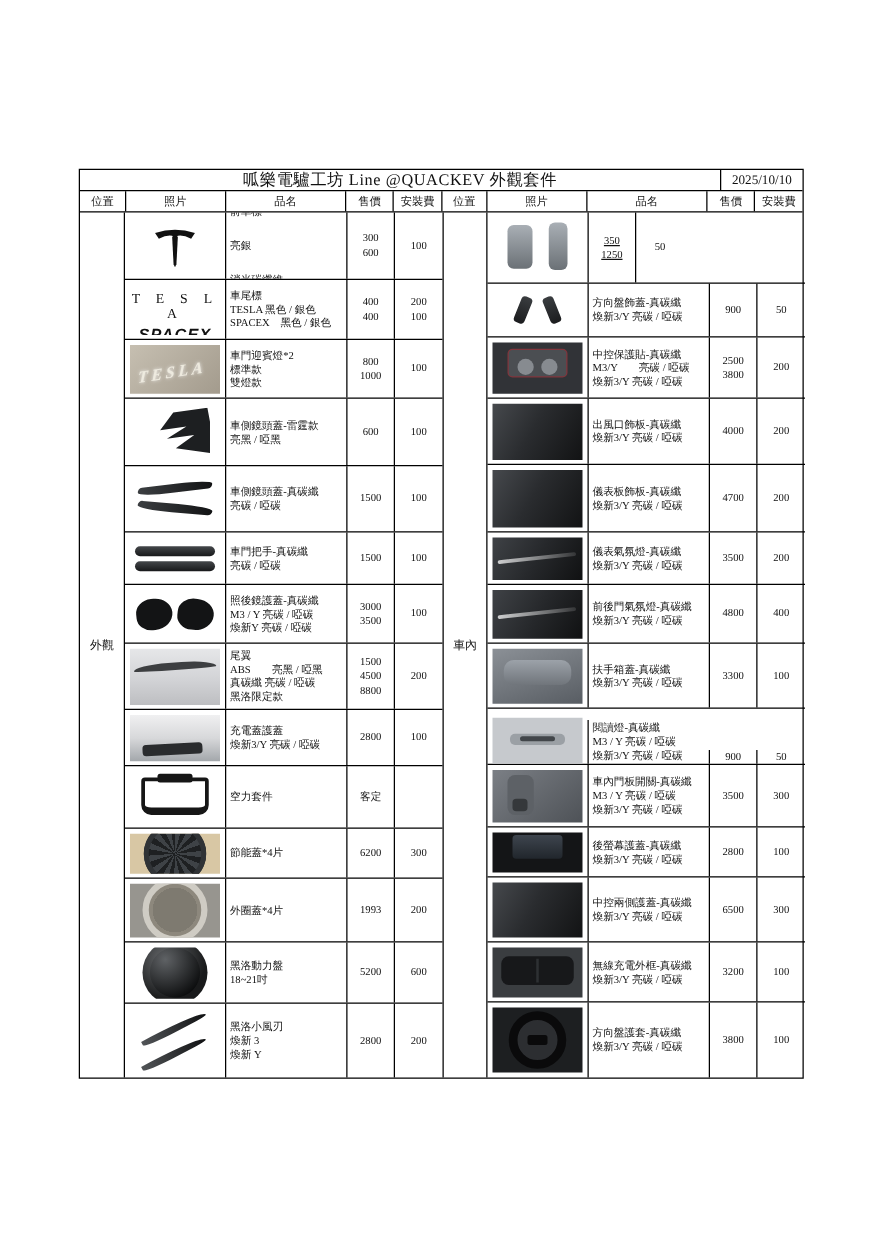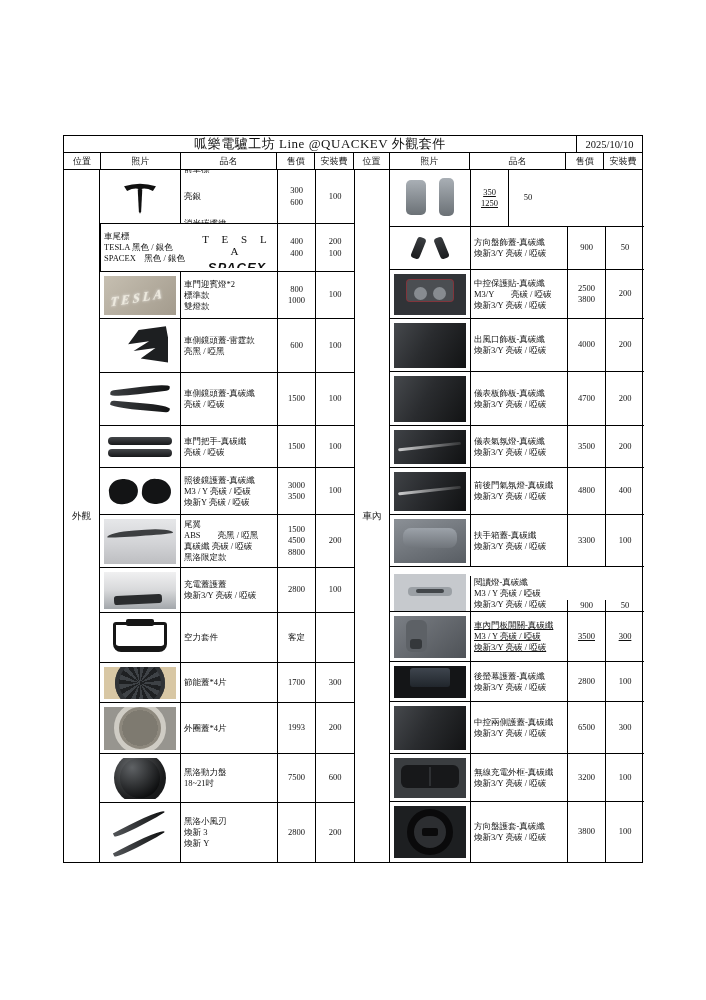--- a/index.html
+++ b/index.html
@@ -138,30 +138,30 @@
               </div>
     <div class="cell price-cell" style="width: 38px;">
                 <span>300</span>
                 <span>600</span>
               </div>
     <div class="cell fee-cell" style="width: 39px;">
                 <span>100</span>
               </div>
   </div>
             <div class="trow" style="height: 48px;">
+    <div class="cell photo-cell" style="width: 80px;">
+                <div class="ph ph-marks" style="height: 40px;">
+                  <span class="mkt mk0">T E S L A</span>
+                  <span class="mkt mk1">SPACEX</span>
+                </div>
+              </div>
     <div class="cell name-cell" style="width: 97px;">
                 <span>車尾標</span>
                 <span>TESLA 黑色 / 銀色</span>
                 <span>SPACEX　黑色 / 銀色</span>
-              </div>
-    <div class="cell photo-cell" style="width: 80px;">
-                <div class="ph ph-marks" style="height: 40px;">
-                  <span class="mkt mk0">T E S L A</span>
-                  <span class="mkt mk1">SPACEX</span>
-                </div>
               </div>
     <div class="cell price-cell" style="width: 38px;">
                 <span>400</span>
                 <span>400</span>
               </div>
     <div class="cell fee-cell" style="width: 39px;">
                 <span>200</span>
                 <span>100</span>
               </div>
   </div>
@@ -313,21 +313,21 @@
             <div class="trow" style="height: 40px;">
     <div class="cell photo-cell" style="width: 80px;">
                 <div class="ph ph-l11" style="height: 32px;">
                   <i class="wheelcap"></i>
                 </div>
               </div>
     <div class="cell name-cell" style="width: 97px;">
                 <span>節能蓋*4片</span>
               </div>
     <div class="cell price-cell" style="width: 38px;">
-                <span>1700</span>
+                <span>6200</span>
               </div>
     <div class="cell fee-cell" style="width: 39px;">
                 <span>300</span>
               </div>
   </div>
             <div class="trow" style="height: 51px;">
     <div class="cell photo-cell" style="width: 80px;">
                 <div class="ph ph-l12" style="height: 43px;">
                   <i class="wring"></i>
                 </div>
@@ -346,21 +346,21 @@
     <div class="cell photo-cell" style="width: 80px;">
                 <div class="ph ph-white" style="height: 41px;">
                   <i class="pdisc"></i>
                 </div>
               </div>
     <div class="cell name-cell" style="width: 97px;">
                 <span>黑洛動力盤</span>
                 <span>18~21吋</span>
               </div>
     <div class="cell price-cell" style="width: 38px;">
-                <span>7500</span>
+                <span>5200</span>
               </div>
     <div class="cell fee-cell" style="width: 39px;">
                 <span>600</span>
               </div>
   </div>
             <div class="trow" style="height: 59px;">
     <div class="cell photo-cell" style="width: 80px;">
                 <div class="ph ph-white" style="height: 51px;">
                   <i class="blade b1"></i>
                   <i class="blade b2"></i>
@@ -530,21 +530,21 @@
                 <span>M3 / Y 亮碳 / 啞碳</span>
                 <span>煥新3/Y 亮碳 / 啞碳</span>
               </div>
     <div class="cell price-cell" style="width: 38px;">
                 <span>900</span>
               </div>
     <div class="cell fee-cell" style="width: 39px;">
                 <span>50</span>
               </div>
   </div>
-            <div class="trow" style="height: 50px; text-decoration: underline;">
+            <div class="trow" style="height: 50px;">
     <div class="cell photo-cell" style="width: 80px;">
                 <div class="ph ph-r10" style="height: 42px;">
                   <i class="dhandle"></i>
                 </div>
               </div>
     <div class="cell name-cell" style="width: 97px;">
                 <span>車內門板開關-真碳纖</span>
                 <span>M3 / Y 亮碳 / 啞碳</span>
                 <span>煥新3/Y 亮碳 / 啞碳</span>
               </div>

